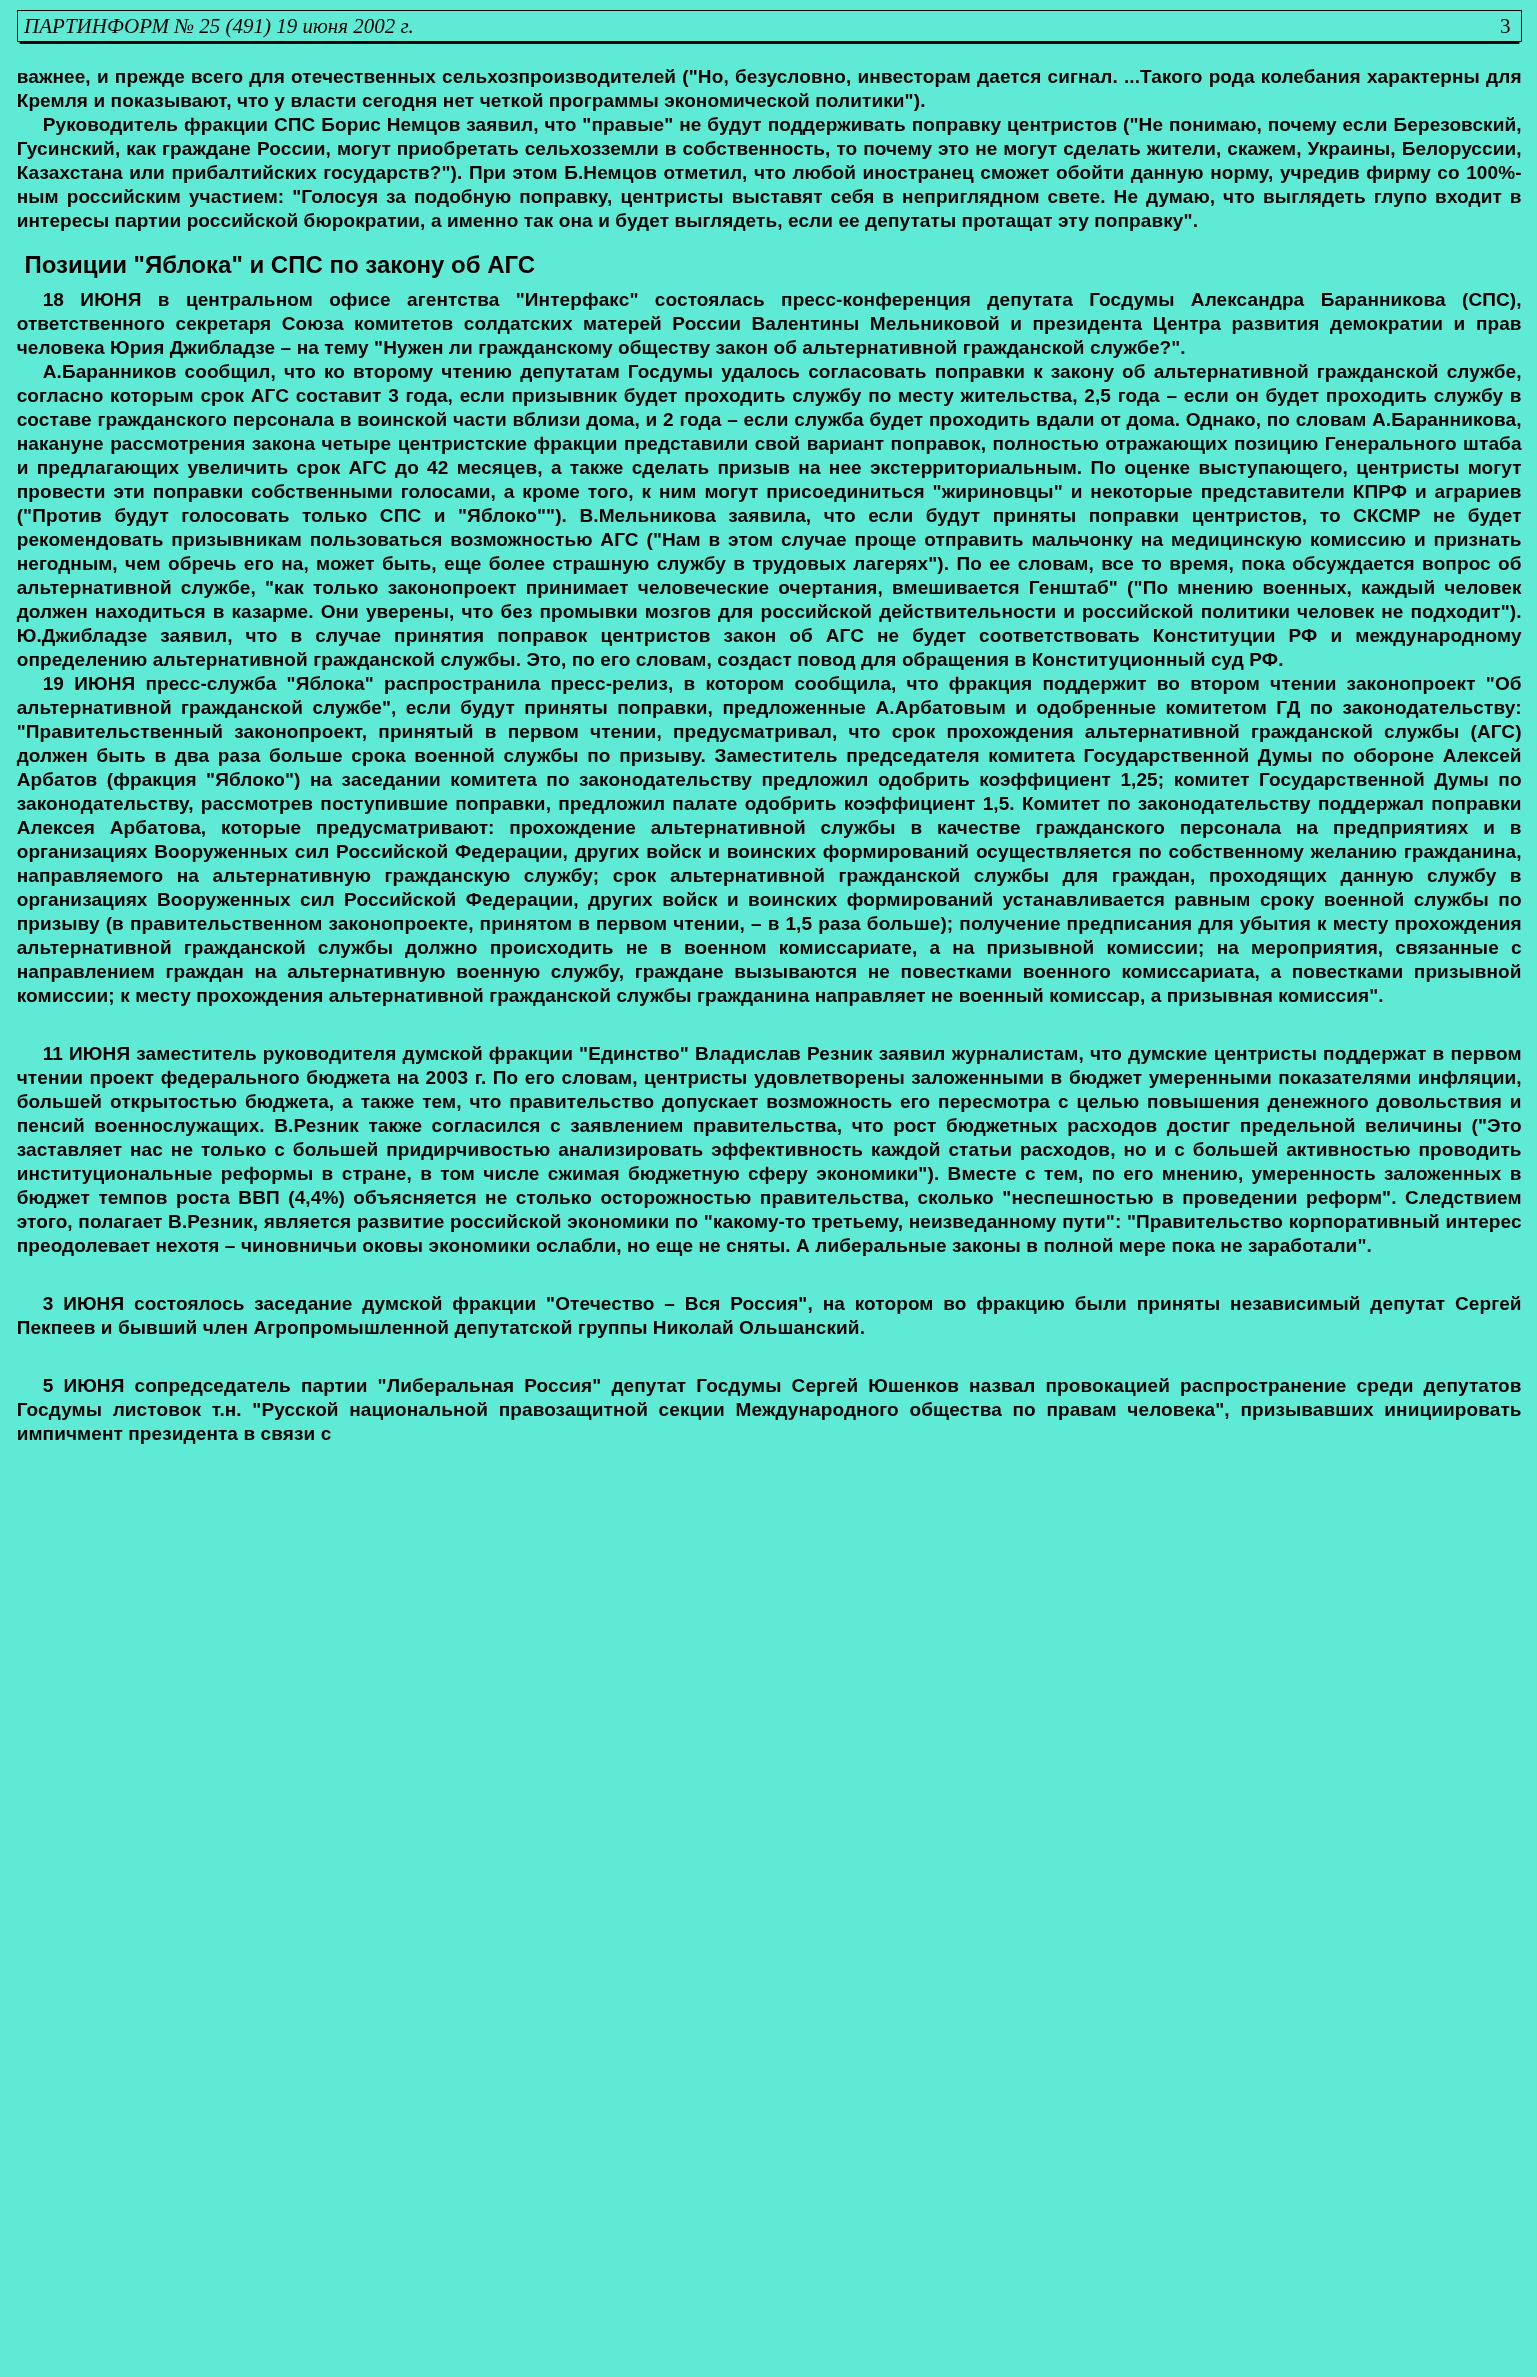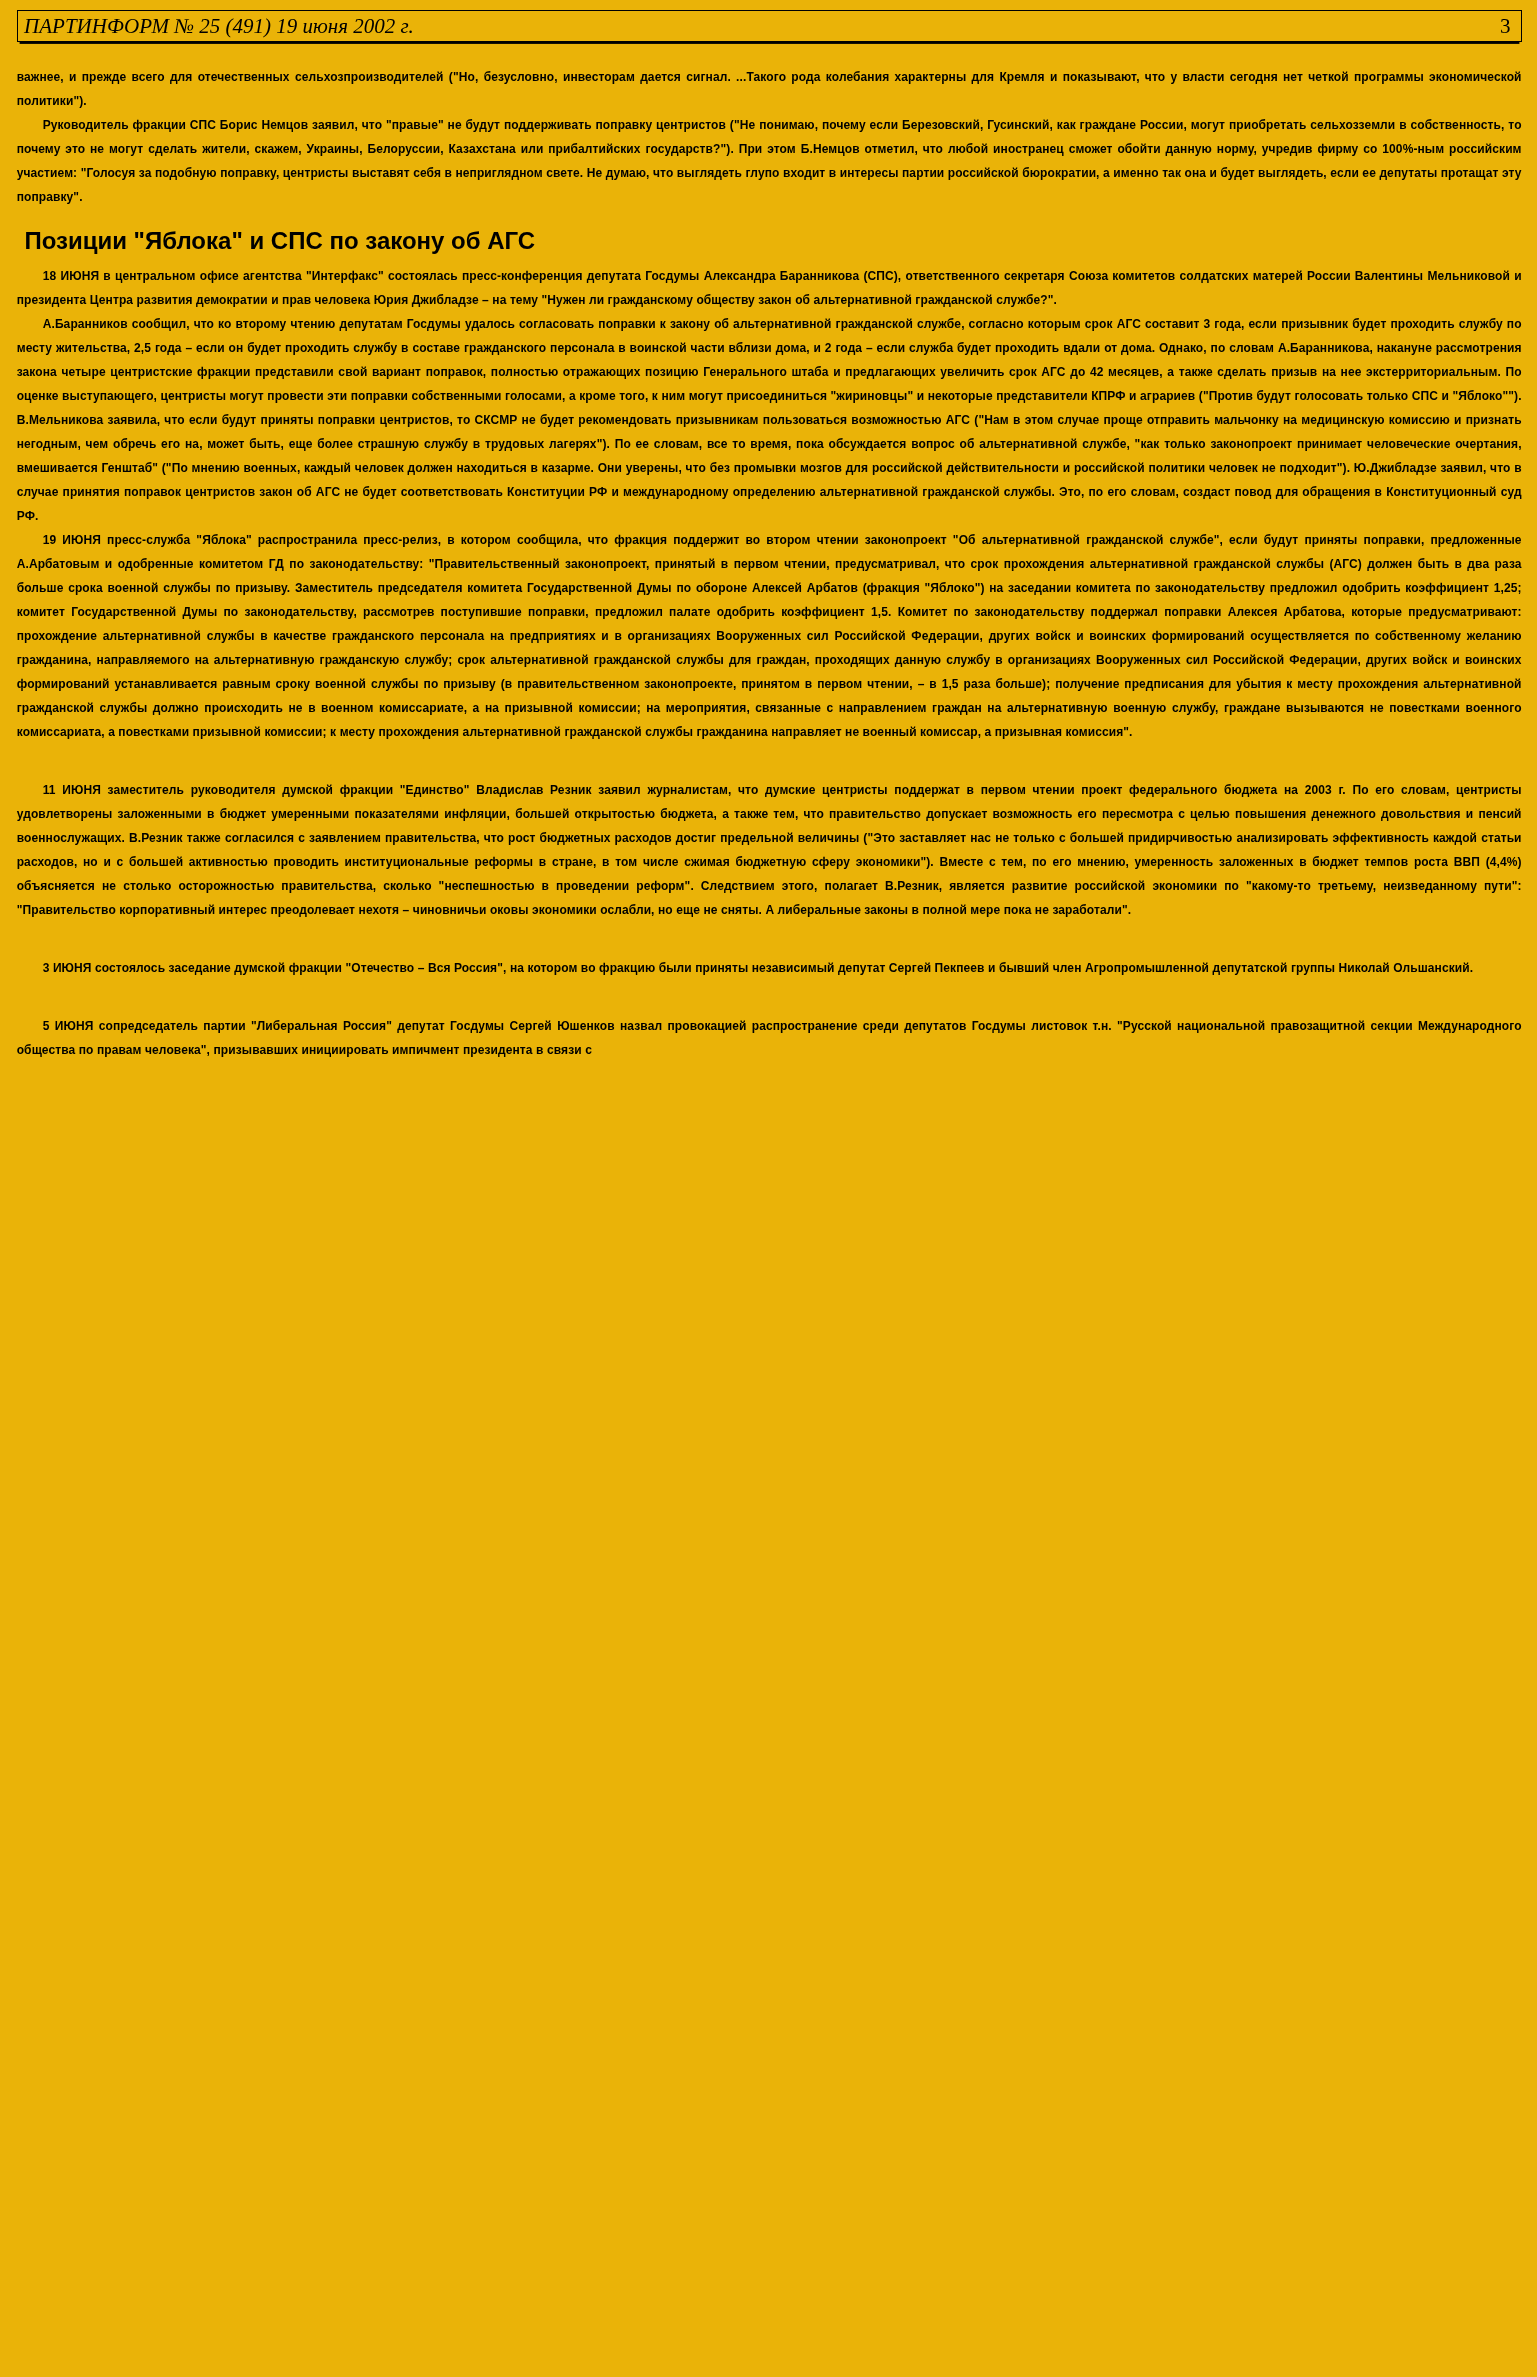--- a/index.html
+++ b/index.html
@@ -1,20 +1,20 @@
 <!DOCTYPE html>
 <html style="font-size:10.2px"><head>
 <meta charset="utf-8">
 <style>
   html, body { margin: 0; padding: 0; background: #ffffff; }
   .page {
     position: relative;
     width: 1537px;
     min-height: 2377px;
-    background: #eab308;
+    background: #5eead4;
     color: #000000;
     font-family: "Liberation Sans", sans-serif;
     box-sizing: border-box;
     padding: 10.2px 15.4px 26px 16.7px;
   }
   .header-box {
     box-sizing: border-box;
     height: 32px;
     border: 1.3px solid #000;
     box-shadow: 0 4.5px 0 -2.6px #000;
@@ -29,21 +29,21 @@
     font-size: 21px;
     white-space: nowrap;
   }
   .page-number {
     font-family: "Liberation Serif", serif;
     font-size: 21px;
   }
   .body-text { margin-top: 23px; }
   .p {
     margin: 0;
-    font-size: 12px;
+    font-size: 19px;
     line-height: 24px;
     text-align: justify;
     font-weight: 700;
     letter-spacing: 0.1px;
   }
   .p.regular { font-weight: 700; }
   .p.indent { text-indent: 26px; }
   .space-before { margin-top: 34px; }
   h2.h2 {
     margin: 18px 0 9px 7.7px;

